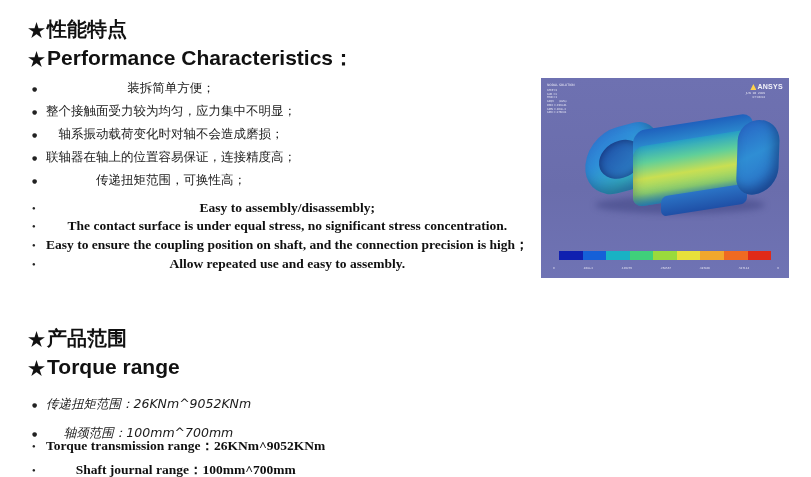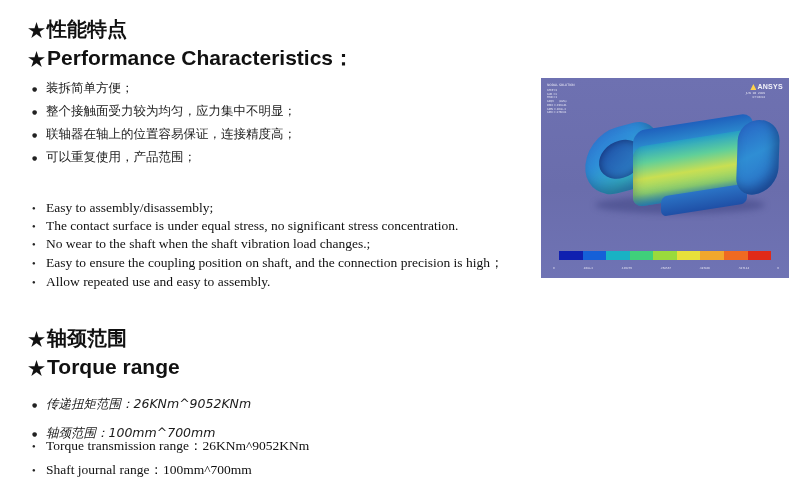--- a/index.html
+++ b/index.html
@@ -36,20 +36,21 @@
   .star {
     font-size: 19px;
     margin-right: 2px;
     display: inline-block;
     vertical-align: -1px;
   }
   .bullet-list {
     list-style: none;
     margin: 0;
     padding: 0;
+    text-align: center;
   }
   .bullet-list li {
     position: relative;
     padding-left: 14px;
     margin-bottom: 6px;
     white-space: nowrap;
   }
   .bullet-list li::before {
     content: "\25CF";
     position: absolute;
@@ -63,21 +64,21 @@
   .cn-text {
     font-family: "DejaVu Sans", sans-serif;
     font-size: 12.5px;
     color: #1a1a1a;
   }
   .en-text {
     font-family: "Liberation Serif", serif;
     font-size: 13.5px;
     color: #101010;
   }
-  .en-text li { margin-bottom: 2px; }
+  .en-text li { margin-bottom: 2px; font-weight: bold; }
 
   
   #perf-heading {
     position: absolute;
     left: 28px;
     top: 18px;
   }
   #perf-heading .heading-cn { margin-bottom: 4px; }
 
   #perf-cn-list {
@@ -281,28 +282,28 @@
       <span class="star">★</span><span>性能特点</span>
     </div>
     <div class="section-heading heading-en">
       <span class="star">★</span><span>Performance Characteristics：</span>
     </div>
   </div>
 
   <ul class="bullet-list cn-text" id="perf-cn-list">
     <li>装拆简单方便；</li>
     <li>整个接触面受力较为均匀，应力集中不明显；</li>
+    <li>轴系振动载荷变化时对轴不会造成磨损；</li>
     <li>联轴器在轴上的位置容易保证，连接精度高；</li>
-    <li>可以重复使用，产品范围；</li>
+    <li>传递扭矩范围，可换性高；</li>
   </ul>
 
   <ul class="bullet-list en-text" id="perf-en-list">
     <li>Easy to assembly/disassembly;</li>
     <li>The contact surface is under equal stress, no significant stress concentration.</li>
-    <li>No wear to the shaft when the shaft vibration load changes.;</li>
     <li>Easy to ensure the coupling position on shaft, and the connection precision is high；</li>
     <li>Allow repeated use and easy to assembly.</li>
   </ul>
 
   <div id="fea-figure">
     <div class="fea-canvas">
       <div class="fea-meta"><span class="meta-title">NODAL SOLUTION</span><span>STEP=1
 SUB =1
 TIME=1
 SEQV      (AVG)
@@ -338,21 +339,21 @@
         <span>.258557</span>
         <span>.387836</span>
         <span>.517114</span>
         <span>0</span>
       </div>
     </div>
   </div>
 
   <div id="range-heading">
     <div class="section-heading heading-cn">
-      <span class="star">★</span><span>轴颈范围</span>
+      <span class="star">★</span><span>产品范围</span>
     </div>
     <div class="section-heading heading-en">
       <span class="star">★</span><span>Torque range</span>
     </div>
   </div>
 
   <ul class="bullet-list cn-text" id="range-cn-list">
     <li>传递扭矩范围：26KNm^9052KNm</li>
     <li>轴颈范围：100mm^700mm</li>
   </ul>

